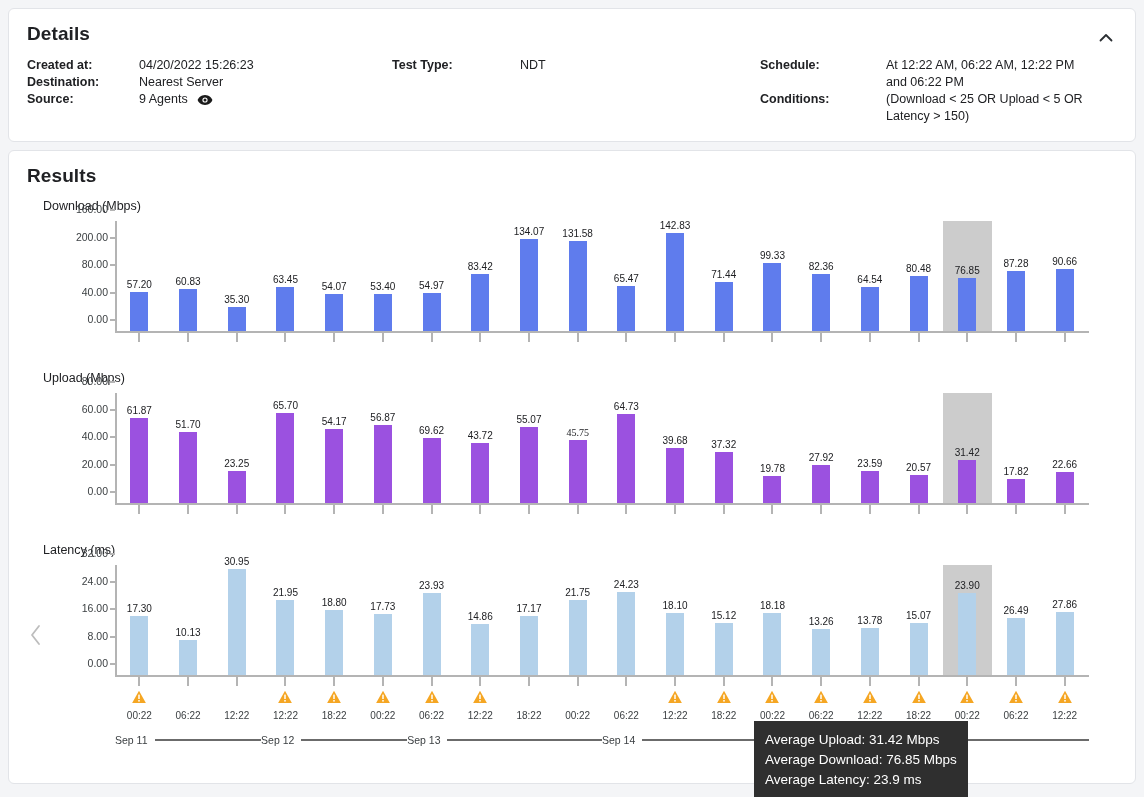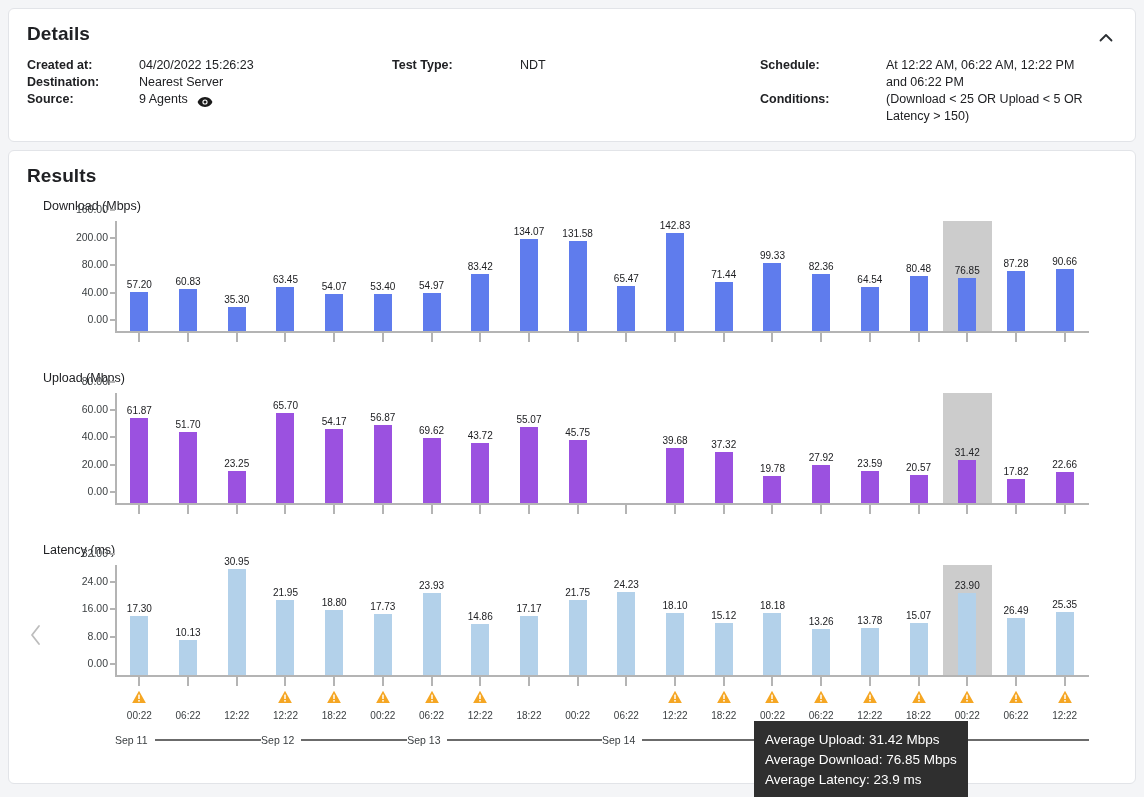--- a/index.html
+++ b/index.html
@@ -32,21 +32,21 @@
   .dcol.c2 { width:368px; }
   .dcol.c3 { width:330px; }
   .dlabels { font-weight:bold; }
   .dlabels div, .dvalues div { height:17px; white-space:nowrap; }
   .dlabels div.tall2, .dvalues div.tall2 { height:34px; }
   .c1 .dlabels { width:112px; }
   .c2 .dlabels { width:128px; }
   .c3 .dlabels { width:126px; }
   .dvalues div { white-space:normal; }
   .c3 .dvalues { width:200px; }
-  .src-row { display:flex; align-items:flex-end; gap:9px; }
+  .src-row { display:flex; align-items:center; gap:9px; }
   .eye { display:inline-flex; cursor:pointer; }
 
   
   #results-card { height:634px; padding:14px 18px 0 18px; }
   .chart-block { position:relative; }
   .chart-caption { font-size:12.5px; color:#202124; margin:0 0 8px 16px; }
   .plot {
     position:relative;
     height:112px;
     margin-left:88px;
@@ -337,23 +337,27 @@
               <div class="bar-val" style="bottom: calc(59.3375% + 2px);">69.62</div>
             </div>
             <div class="bar-slot" style="left: 35%; width: 5%;">
               <div class="bar" style="height: 54.65%; background: rgb(155, 81, 224);"></div>
               <div class="bar-val" style="bottom: calc(54.65% + 2px);">43.72</div>
             </div>
             <div class="bar-slot" style="left: 40%; width: 5%;">
               <div class="bar" style="height: 68.8375%; background: rgb(155, 81, 224);"></div>
               <div class="bar-val" style="bottom: calc(68.8375% + 2px);">55.07</div>
             </div>
-            <div class="bar-slot" style="left: 45%; width: 5%;">
+            <div class="bar-slot" style="left: 45%; width: 5%; font-family: Liberation Serif, serif;">
               <div class="bar" style="height: 57.1875%; background: rgb(155, 81, 224);"></div>
               <div class="bar-val" style="bottom: calc(57.1875% + 2px);">45.75</div>
+            </div>
+            <div class="bar-slot" style="left: 50%; width: 5%;">
+              <div class="bar" style="height: 80.9125%; background: rgb(155, 81, 224);"></div>
+              <div class="bar-val" style="bottom: calc(80.9125% + 2px);">64.73</div>
             </div>
             <div class="bar-slot" style="left: 55%; width: 5%;">
               <div class="bar" style="height: 49.6%; background: rgb(155, 81, 224);"></div>
               <div class="bar-val" style="bottom: calc(49.6% + 2px);">39.68</div>
             </div>
             <div class="bar-slot" style="left: 60%; width: 5%;">
               <div class="bar" style="height: 46.65%; background: rgb(155, 81, 224);"></div>
               <div class="bar-val" style="bottom: calc(46.65% + 2px);">37.32</div>
             </div>
             <div class="bar-slot" style="left: 65%; width: 5%;">
@@ -492,21 +496,21 @@
             <div class="bar-slot" style="left: 85%; width: 5%;">
               <div class="bar" style="height: 74.6875%; background: rgb(179, 209, 234);"></div>
               <div class="bar-val" style="bottom: calc(74.6875% + 2px);">23.90</div>
             </div>
             <div class="bar-slot" style="left: 90%; width: 5%;">
               <div class="bar" style="height: 51.75%; background: rgb(179, 209, 234);"></div>
               <div class="bar-val" style="bottom: calc(51.75% + 2px);">26.49</div>
             </div>
             <div class="bar-slot" style="left: 95%; width: 5%;">
               <div class="bar" style="height: 56.9688%; background: rgb(179, 209, 234);"></div>
-              <div class="bar-val" style="bottom: calc(56.9688% + 2px);">25.35</div>
+              <div class="bar-val" style="bottom: calc(56.9688% + 2px);">27.86</div>
             </div>
           </div>
         </div>
         <div class="xticks">
           <div class="xtick" style="left: 2.5%;"></div>
           <div class="xtick" style="left: 7.5%;"></div>
           <div class="xtick" style="left: 12.5%;"></div>
           <div class="xtick" style="left: 17.5%;"></div>
           <div class="xtick" style="left: 22.5%;"></div>
           <div class="xtick" style="left: 27.5%;"></div>

